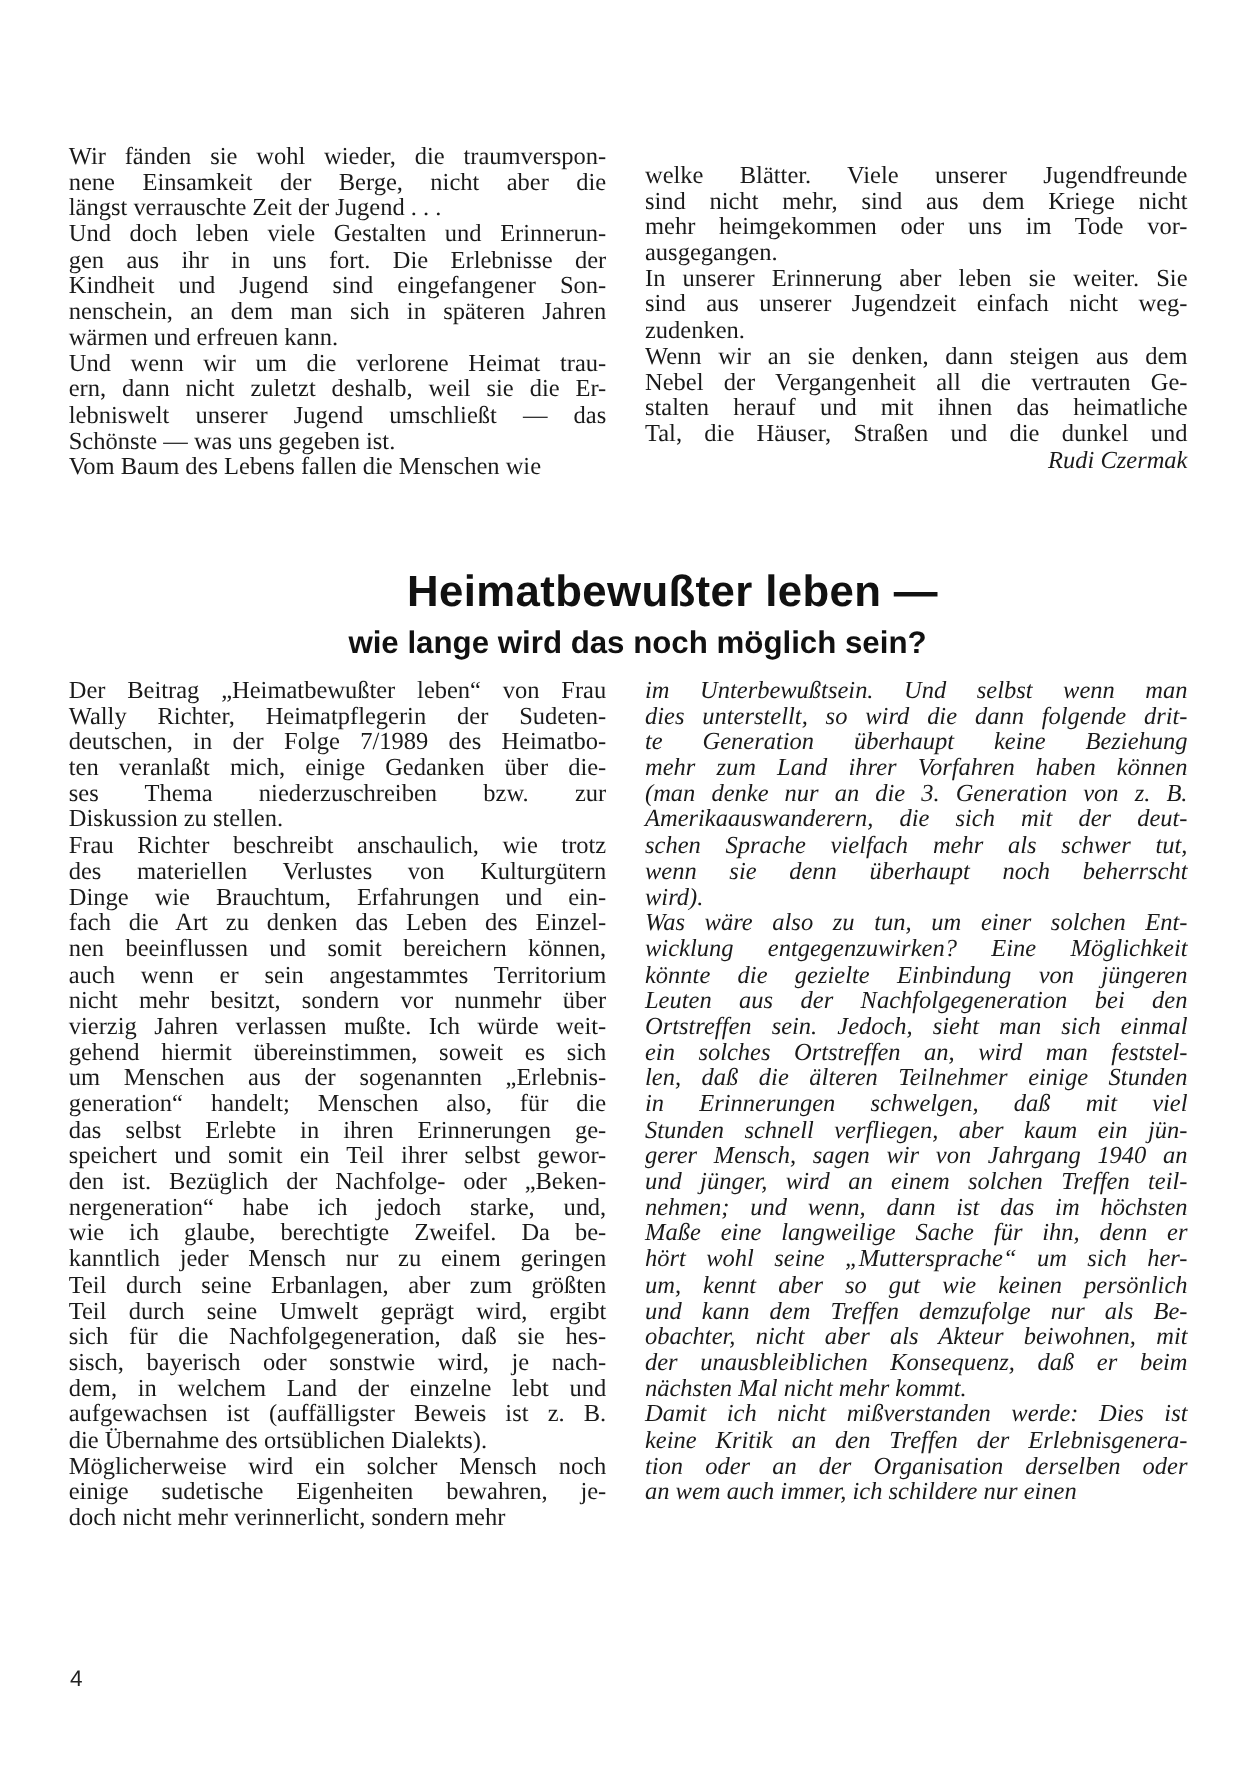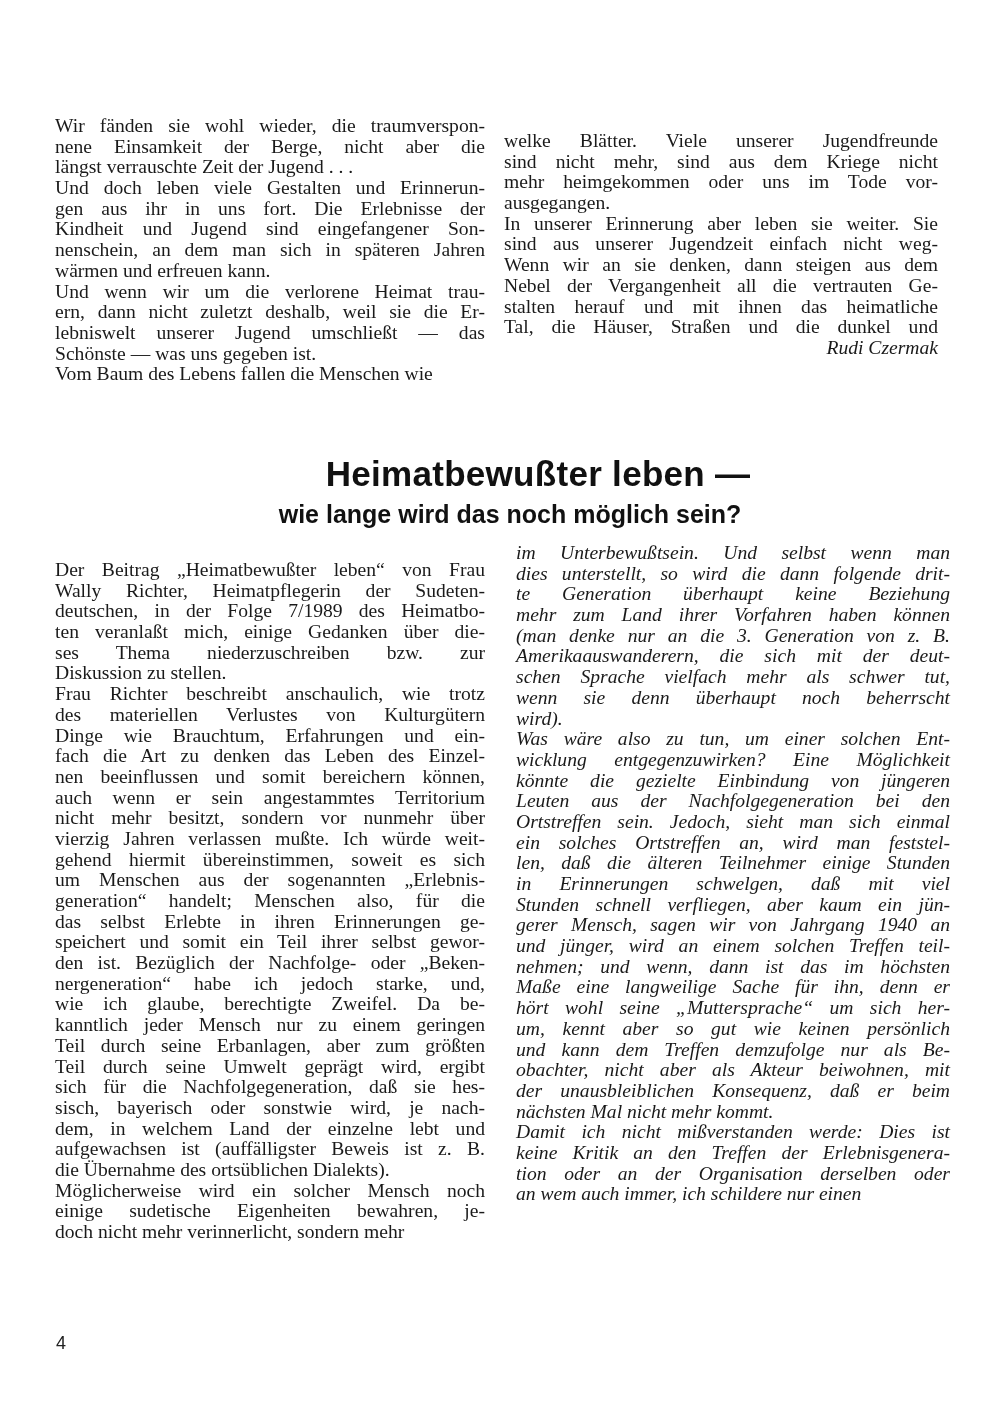--- a/index.html
+++ b/index.html
@@ -16,22 +16,22 @@
     .col .line {
       display: block;
       white-space: nowrap;
       text-align: justify;
       text-align-last: justify;
       height: 20.7px;
     }
     .col .line.last { text-align-last: left; }
     .col .line.right { text-align: right; text-align-last: right; font-style: italic; }
     #top-left { left: 55px; top: 116px; width: 430px; }
-    #top-right { left: 504px; top: 131px; width: 434px; }
-    #bot-left { left: 55px; top: 543px; width: 430px; margin-top: 17px; }
+    #top-right { left: 516px; top: 131px; width: 434px; }
+    #bot-left { left: 55px; top: 543px; width: 430px; }
     #bot-right { left: 516px; top: 543px; width: 434px; font-style: italic; }
     .headline {
       position: absolute; left: 0; width: 1000px; text-align: center;
       font-family: "Liberation Sans", "DejaVu Sans", sans-serif;
       font-weight: bold; color: #111;
     }
     #headline-main { top: 454px; font-size: 35px; letter-spacing: 0.3px; padding-left: 20px; box-sizing: border-box; margin-left: 28px; }
     #headline-sub { top: 500px; font-size: 25px; padding-left: 20px; box-sizing: border-box; }
     .page-number {
       position: absolute; left: 56px; top: 1333px; font-size: 18px;
@@ -56,20 +56,21 @@
     <span class="line last">Schönste — was uns gegeben ist.</span>
     <span class="line last">Vom Baum des Lebens fallen die Menschen wie</span>
   </div>
 <div id="top-right" class="col">
 <span class="line">welke Blätter. Viele unserer Jugendfreunde</span>
     <span class="line">sind nicht mehr, sind aus dem Kriege nicht</span>
     <span class="line">mehr heimgekommen oder uns im Tode vor-</span>
     <span class="line last">ausgegangen.</span>
     <span class="line">In unserer Erinnerung aber leben sie weiter. Sie</span>
     <span class="line">sind aus unserer Jugendzeit einfach nicht weg-</span>
+    <span class="line last">zudenken.</span>
     <span class="line">Wenn wir an sie denken, dann steigen aus dem</span>
     <span class="line">Nebel der Vergangenheit all die vertrauten Ge-</span>
     <span class="line">stalten herauf und mit ihnen das heimatliche</span>
     <span class="line">Tal, die Häuser, Straßen und die dunkel und</span>
     <span class="line right">Rudi Czermak</span>
   </div>
 
 <div id="headline-main" class="headline">Heimatbewußter leben —</div>
 <div id="headline-sub" class="headline">wie lange wird das noch möglich sein?</div>
 

